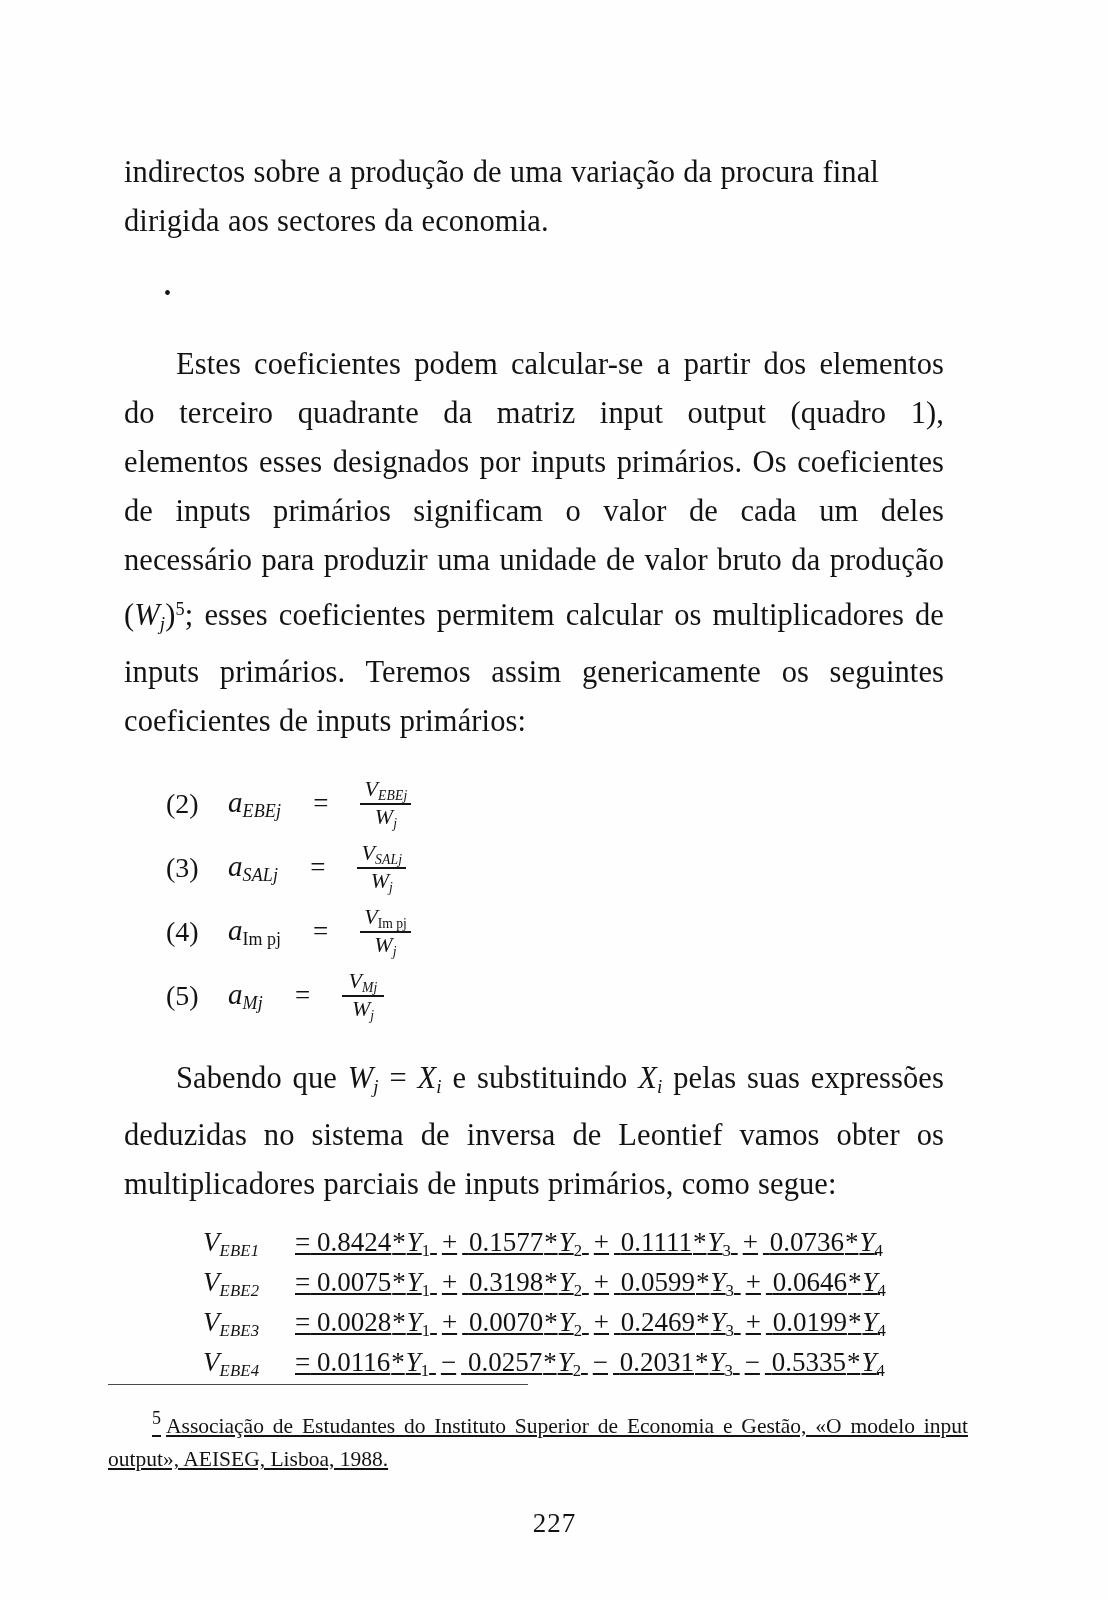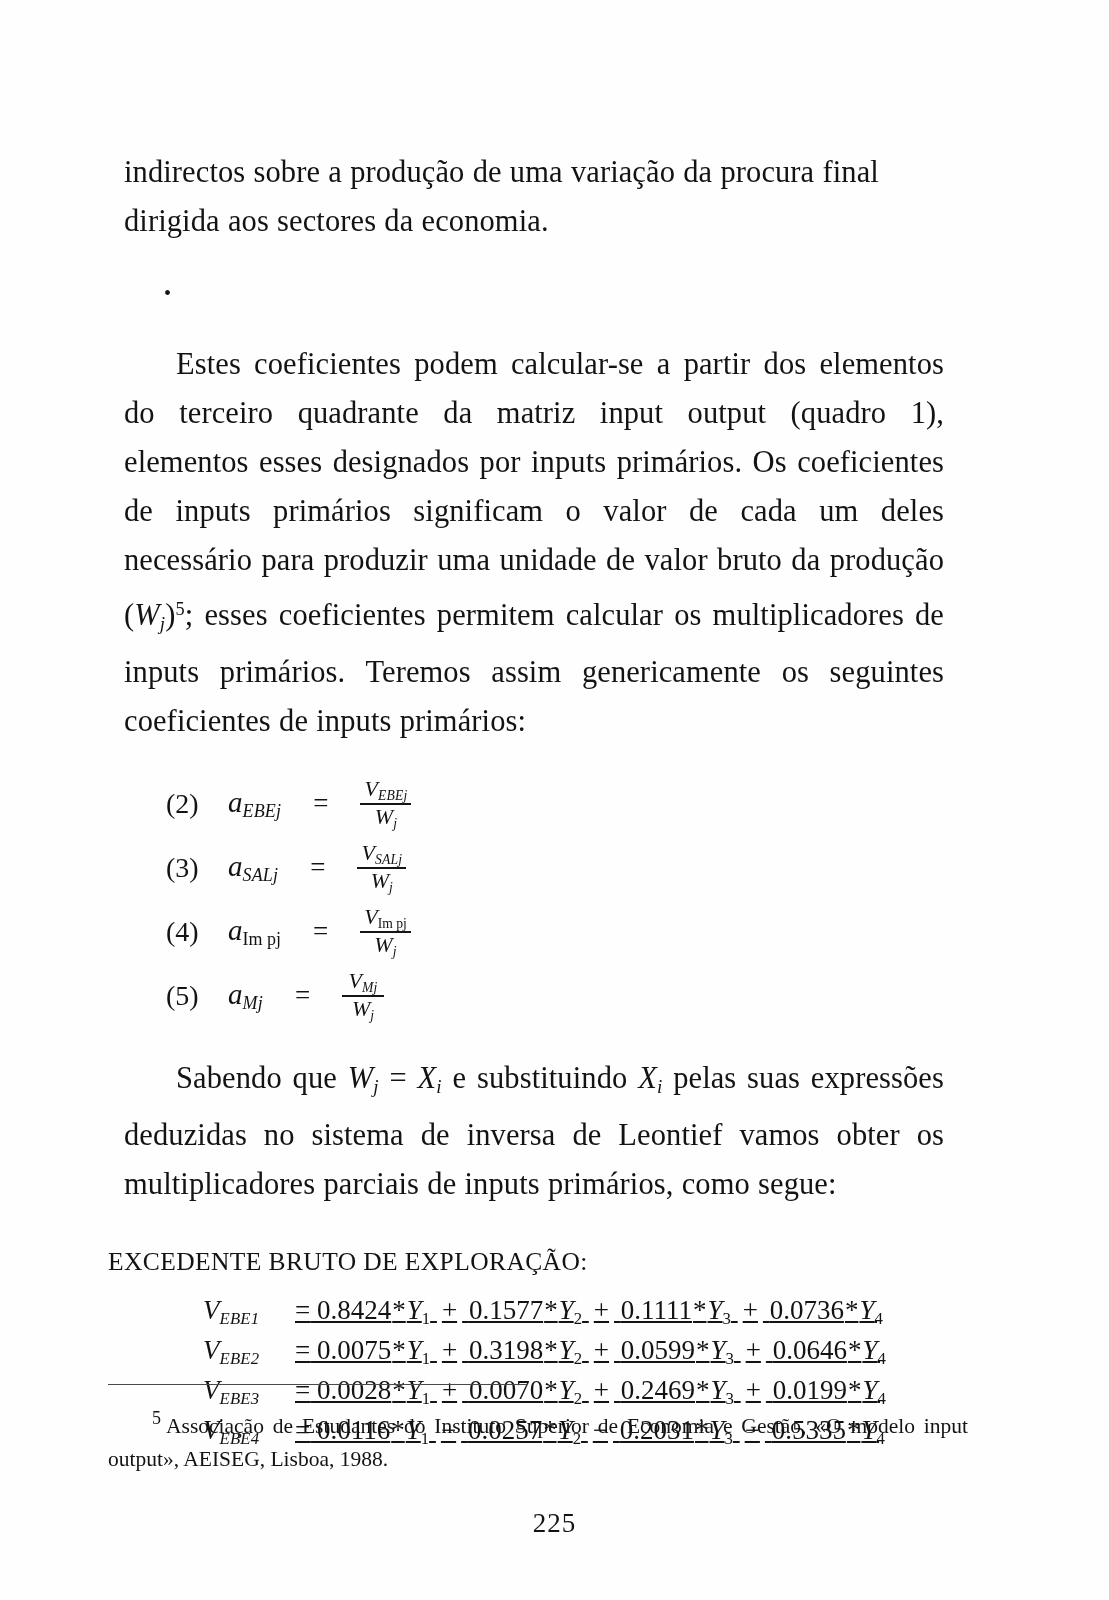--- a/index.html
+++ b/index.html
@@ -179,20 +179,21 @@
   }
   .footnote {
     position: absolute;
     left: 108px;
     top: 1402px;
     width: 860px;
     font-size: 21.5px;
     line-height: 33px;
     text-align: justify;
     text-align-last: left;
+    text-decoration: underline;
   }
   .footnote .fnum {
     font-size: 18px;
     vertical-align: 0.5em;
     padding-right: 5px;
   }
   .fn-indent { padding-left: 44px; }
 
   
   .folio {
@@ -275,21 +276,20 @@
           </span>
         </span>
       </li>
 
     </ul>
 
     <p class="para indent" style="margin-top:26px;">
       <span>Sabendo que </span><i>W</i><sub class="sm">j</sub><span> = </span><i>X</i><sub class="sm">i</sub><span> e substituindo </span><i>X</i><sub class="sm">i</sub><span> pelas suas expressões deduzidas no sistema de inversa de Leontief vamos obter os multiplicadores parciais de inputs primários, como segue:</span>
     </p>
 
-    <p class="caps-head">EXCEDENTE BRUTO DE EXPLORAÇÃO:</p>
 
     <div class="system">
 
       <div class="sysrow">
         <span class="syslhs"><i>V</i><sub class="sm">EBE1</sub></span>
         <span class="sysrhs">
           <span>=</span>
           <span><span>0.8424</span><span class="ast">*</span><i class="yv">Y</i><sub class="smu">1</sub></span>
           <span class="op">+</span>
           <span><span>0.1577</span><span class="ast">*</span><i class="yv">Y</i><sub class="smu">2</sub></span>
@@ -345,15 +345,15 @@
     </div>
 
   </div>
 
   <div class="fn-rule"></div>
 
   <div class="footnote">
     <span class="fn-indent"></span><sup class="fnum">5</sup><span>Associação de Estudantes do Instituto Superior de Economia e Gestão, «O modelo input output», AEISEG, Lisboa, 1988.</span>
   </div>
 
-  <div class="folio">225</div>
+  <div class="folio">227</div>
 
 </div>
 
 </body></html>

